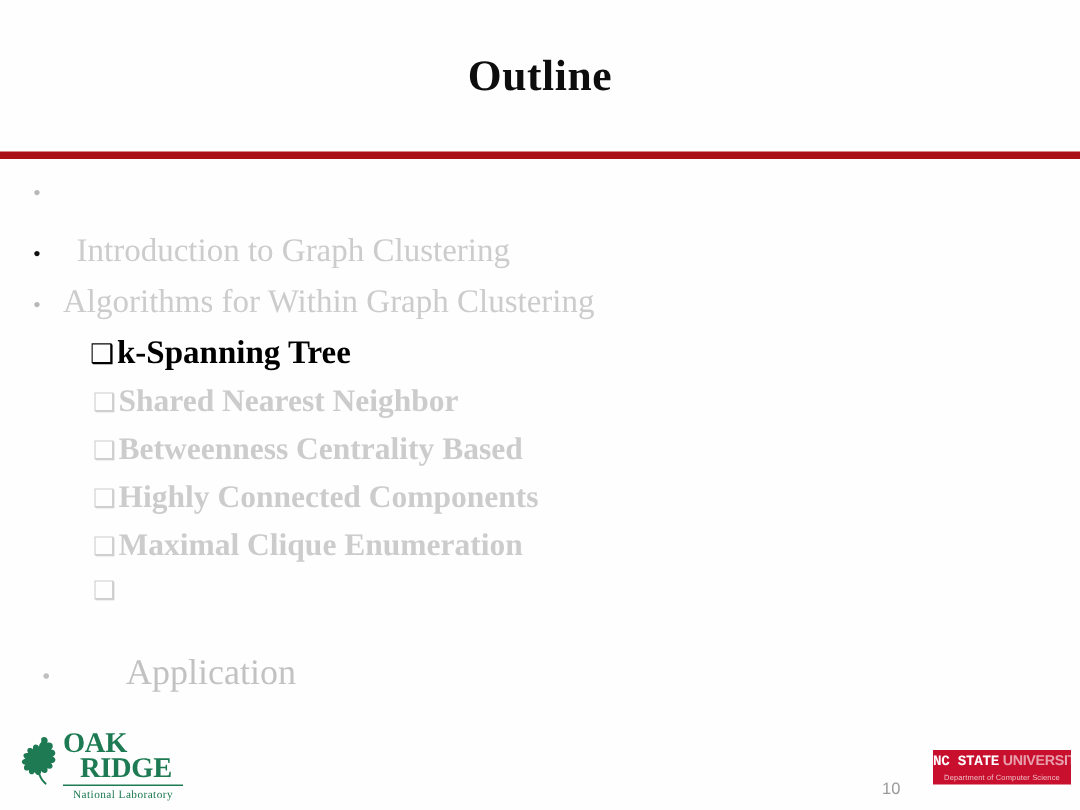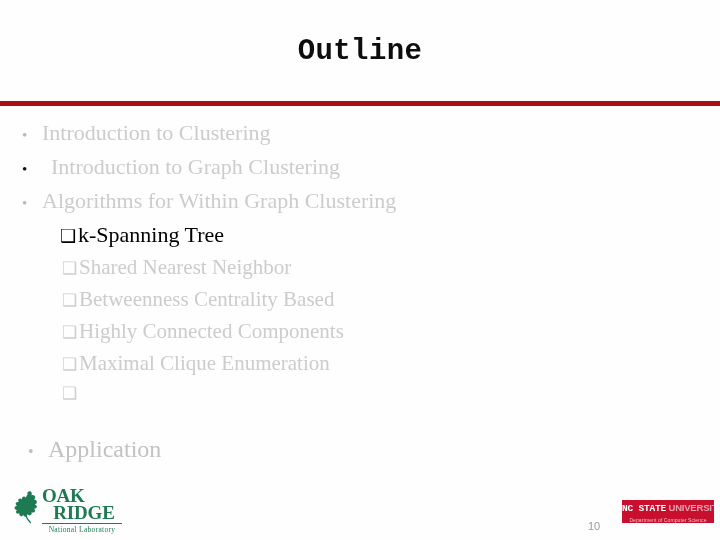--- a/index.html
+++ b/index.html
@@ -23,21 +23,21 @@
 
   
   .title-area {
     position: absolute;
     top: 36px;
     left: 0;
     width: 720px;
     text-align: center;
   }
   .slide-title {
-    font-family: Liberation Mono, monospace;
+    font-family: Liberation Serif, serif;
     font-weight: bold;
     font-size: 29px;
     color: #0d0d0d;
     letter-spacing: 0.4px;
     line-height: 1.1;
   }
 
   .title-rule {
     position: absolute;
     top: 101px;
@@ -84,38 +84,39 @@
   .lvl1.indent-b { padding-left: 22px; }
   .lvl1.indent-b .txt { padding-left: 9px; }
 
   
   .lvl1.app {
     padding-left: 28px;
     height: 38px;
     margin-top: 20px;
   }
   .lvl1.app .marker { color: #c0c0c0; font-size: 16px; }
-  .lvl1.app .txt { font-size: 24px; color: #c2c2c2; }
+  .lvl1.app .txt { font-size: 24px; color: #c2c2c2; margin-left: 36px; }
 
   
   .lvl2 {
     padding-left: 62px;
     height: 32px;
   }
   .lvl2 .marker {
     flex: 0 0 17px;
     width: 17px;
     font-size: 17px;
     line-height: 1;
     color: #cfcfcf;
   }
   .lvl2 .txt {
     font-size: 21px;
     color: #cccccc;
     white-space: nowrap;
+    font-weight: bold;
   }
   
   .lvl2.active { padding-left: 60px; height: 33px; }
   .lvl2.active .marker { color: #000000; font-size: 18px; }
   .lvl2.active .txt {
     color: #000000;
     font-size: 22px;
     padding-left: 1px;
   }
 
@@ -217,21 +218,20 @@
 
   <div class="title-area">
     <div class="slide-title">Outline</div>
   </div>
 
   <div class="title-rule"></div>
 
   <div class="body-list" id="outline-list">
       <div class="li lvl1 indent-a">
         <span class="marker">•</span>
-        <span class="txt">Introduction to Clustering</span>
       </div>
       <div class="li lvl1 indent-b">
         <span class="marker dark">•</span>
         <span class="txt">Introduction to Graph Clustering</span>
       </div>
       <div class="li lvl1 indent-a">
         <span class="marker">•</span>
         <span class="txt">Algorithms for Within Graph Clustering</span>
       </div>
       <div class="li lvl2 active">

